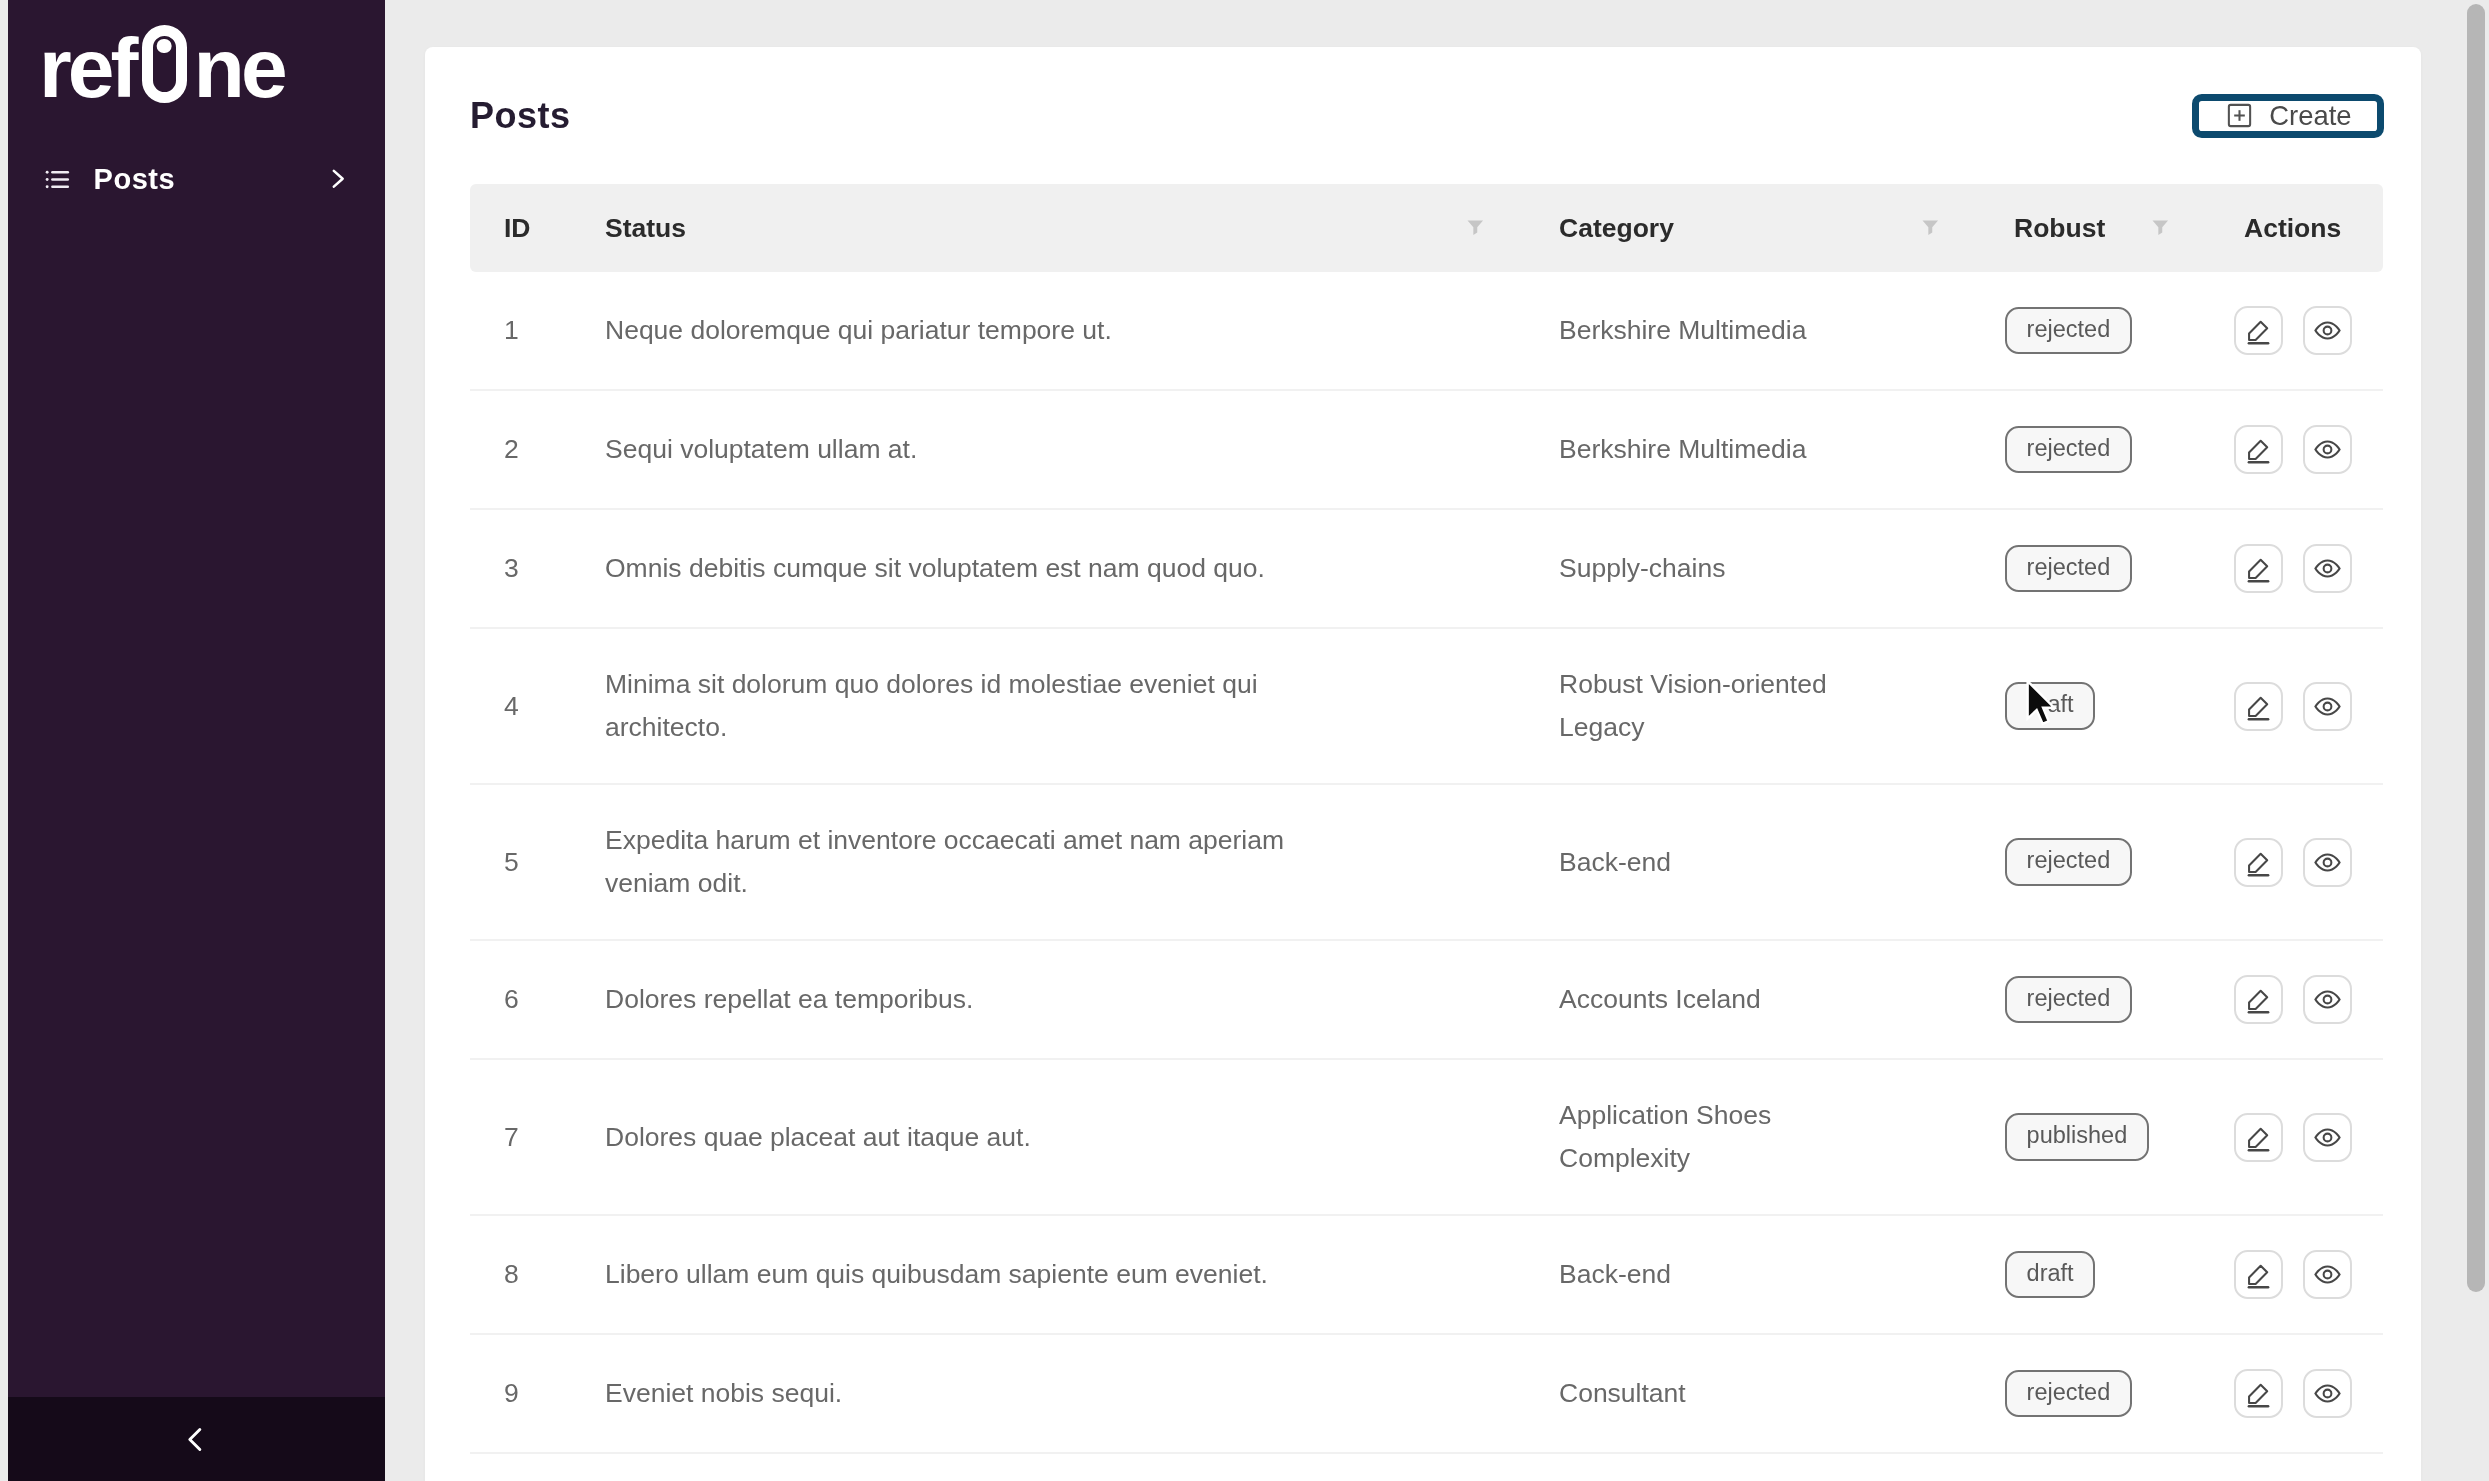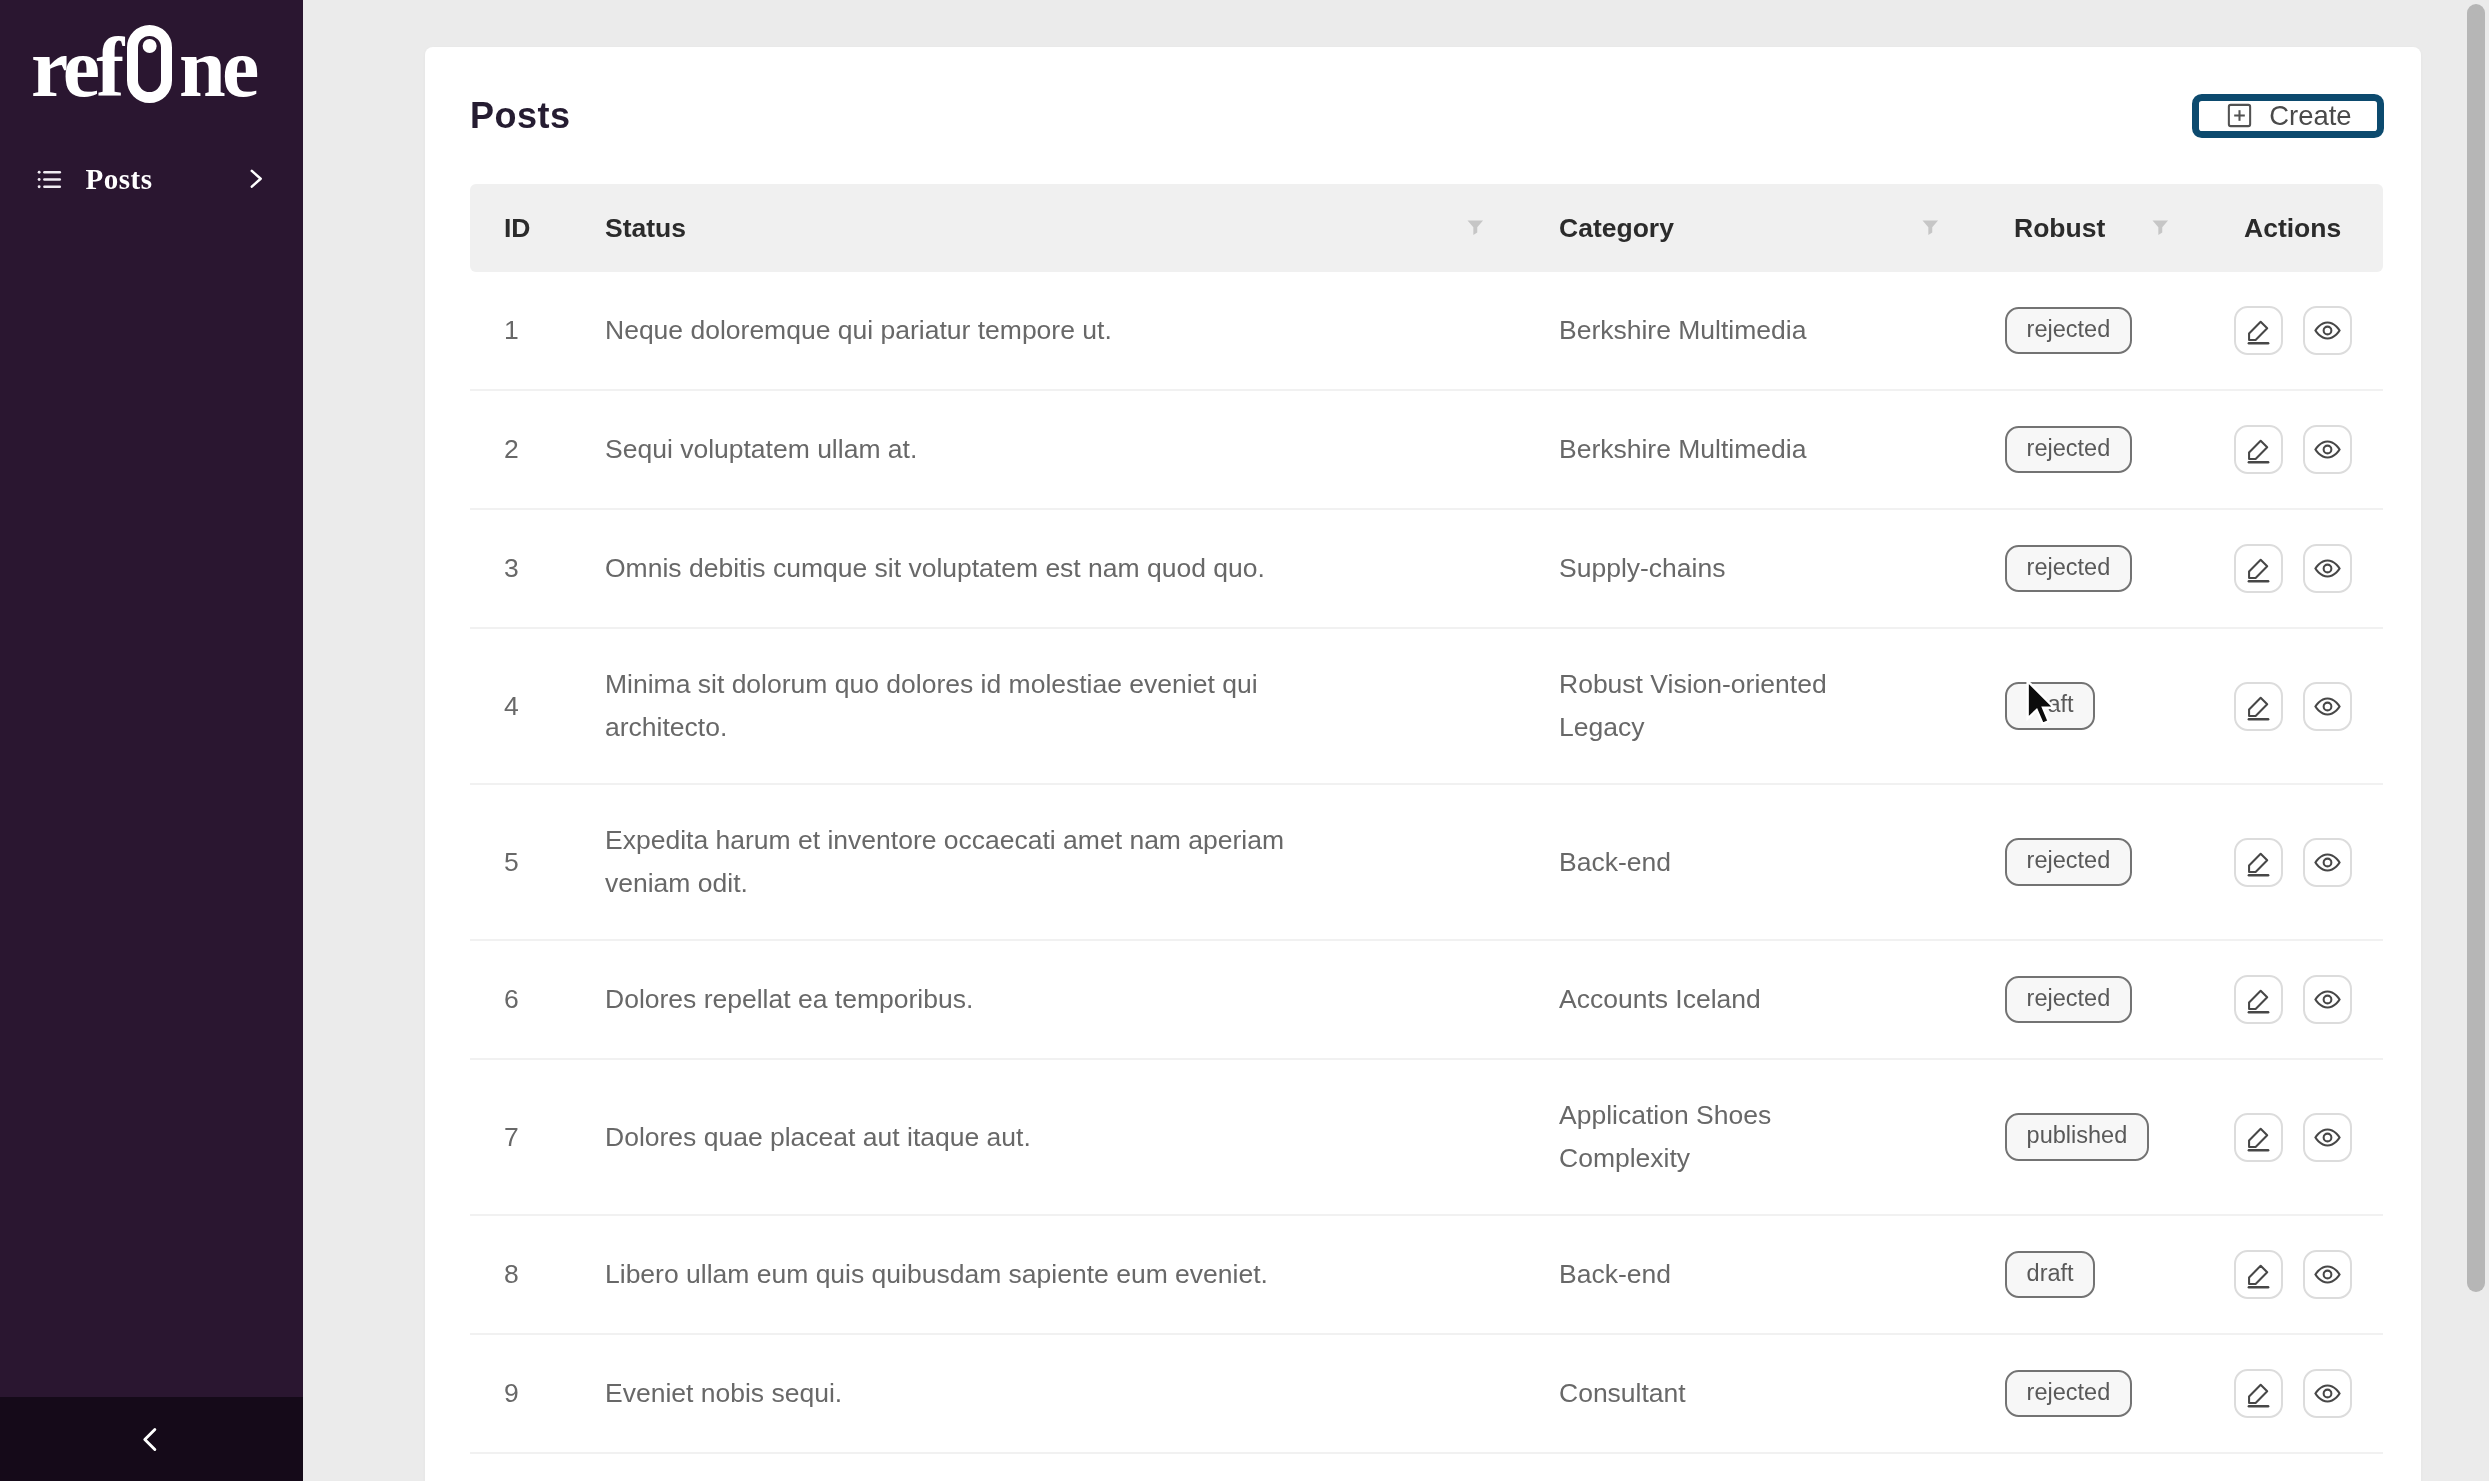--- a/index.html
+++ b/index.html
@@ -2,21 +2,21 @@
 <html><head>
 <meta charset="utf-8">
 <style>
   * { box-sizing: border-box; margin: 0; padding: 0; }
   html, body { width: 2490px; height: 1481px; overflow: hidden; }
   body { font-family: "Liberation Sans", sans-serif; background: #ebebeb; }
 
   .page { position: relative; width: 2490px; height: 1481px; background: #ebebeb; overflow: hidden; }
 
   
-  .sidebar { position: absolute; left: 0; top: 0; width: 303px; height: 100%; background: #2a1630; z-index: 2; font-family: Liberation Serif, serif; }
+  .sidebar { position: absolute; left: 8px; top: 0; width: 377px; height: 100%; background: #2a1630; z-index: 2; }
   .logo { display: flex; align-items: center; margin: 25.5px 0 0 31px; color: #fff; cursor: pointer; }
   .logo-txt { font-size: 84px; font-weight: 800; letter-spacing: -3.9px; line-height: 1; }
   .logo-i { position: relative; display: inline-block; width: 45px; height: 78px; border: 11.8px solid #fff; border-radius: 23.5px; margin: 0 6.9px; top: -3.9px; }
   .logo-dot { position: absolute; top: 2.9px; left: 50%; transform: translateX(-50%); width: 14.7px; height: 14.7px; border-radius: 50%; background: #fff; }
 
   .menu { margin-top: 35px; }
   .menu-item { display: flex; align-items: center; height: 69px; padding: 0 35px; color: #fff; cursor: pointer; }
   .menu-item .mi-icon { width: 29px; height: 29px; flex: 0 0 auto; }
   .menu-item .mi-label { margin-left: 21.6px; font-size: 29px; font-weight: 700; letter-spacing: 0.5px; }
   .menu-item .mi-chevron { margin-left: auto; width: 25.5px; height: 25.5px; }

